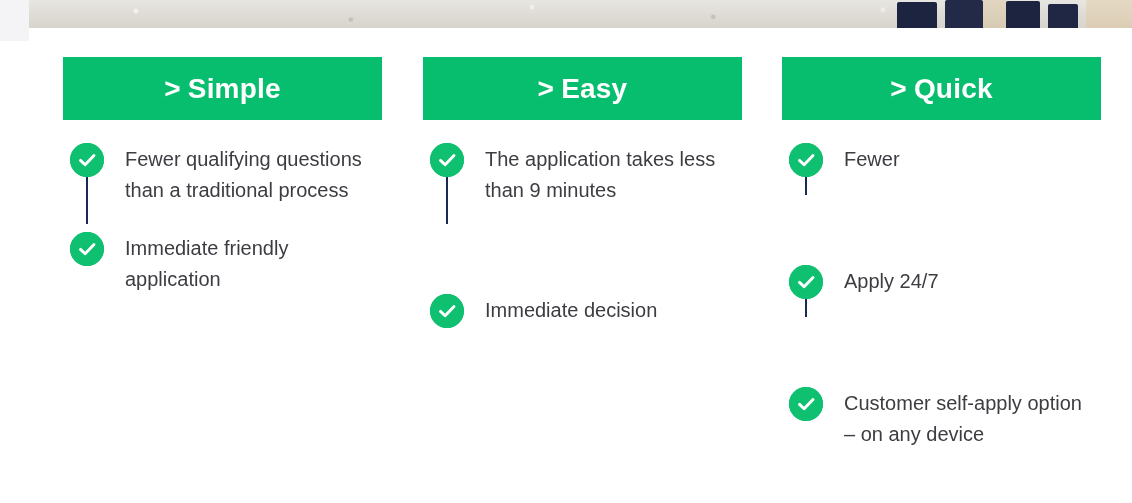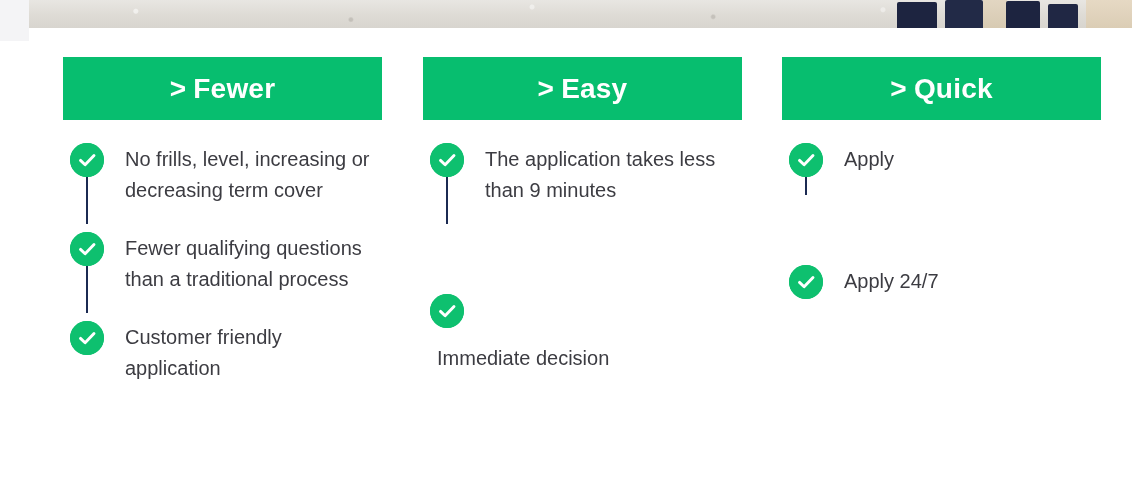--- a/index.html
+++ b/index.html
@@ -137,21 +137,21 @@
     color: #3c3c42;
     font-size: 20px;
     line-height: 31px;
     padding-top: 1px;
     padding-left: 14px;
     padding-right: 4px;
   }
 
   
   .items .item + .item { margin-top: 26px; }
-  #col-1 .items .item + .item { margin-top: 88px; flex-direction: column; }
+  #col-1 .items .item + .item { margin-top: 88px; }
   #col-2 .items .item + .item { margin-top: 88px; justify-content: center; }
   #col-0 .items .item + .item { margin-top: 26px; }
 </style>
 </head>
 <body>
 
 <div id="hero-strip">
   <div class="floor"></div>
   <div class="floor-speckle"></div>
   <div class="warm2"></div>
@@ -159,36 +159,24 @@
   <div class="leg l1"></div>
   <div class="leg l2"></div>
   <div class="leg l3"></div>
   <div class="leg l4"></div>
 </div>
 <div id="corner-panel"></div>
 
 <div class="col" id="col-0">
   <div class="col-header">
     <span class="chev">&gt;</span>
-    <span>Fewer</span>
+    <span>Simple</span>
   </div>
   <div class="items">
 
-    <div class="item">
-      <div class="bullet-col">
-        <span class="check-circle">
-          <svg width="34" height="34" viewBox="0 0 34 34" aria-hidden="true">
-            <circle cx="17" cy="17" r="17" fill="#0ec06f"></circle>
-            <path d="M10.5 17.4 L15.1 21.8 L24 12.6" fill="none" stroke="#ffffff" stroke-width="2.9" stroke-linecap="round" stroke-linejoin="round"></path>
-          </svg>
-        </span>
-        <span class="connector"></span>
-      </div>
-      <div class="item-text">No frills, level, increasing or decreasing term cover</div>
-    </div>
 
     <div class="item">
       <div class="bullet-col">
         <span class="check-circle">
           <svg width="34" height="34" viewBox="0 0 34 34" aria-hidden="true">
             <circle cx="17" cy="17" r="17" fill="#0ec06f"></circle>
             <path d="M10.5 17.4 L15.1 21.8 L24 12.6" fill="none" stroke="#ffffff" stroke-width="2.9" stroke-linecap="round" stroke-linejoin="round"></path>
           </svg>
         </span>
         <span class="connector"></span>
@@ -199,21 +187,21 @@
     <div class="item">
       <div class="bullet-col">
         <span class="check-circle">
           <svg width="34" height="34" viewBox="0 0 34 34" aria-hidden="true">
             <circle cx="17" cy="17" r="17" fill="#0ec06f"></circle>
             <path d="M10.5 17.4 L15.1 21.8 L24 12.6" fill="none" stroke="#ffffff" stroke-width="2.9" stroke-linecap="round" stroke-linejoin="round"></path>
           </svg>
         </span>
 
       </div>
-      <div class="item-text">Customer friendly application</div>
+      <div class="item-text">Immediate friendly application</div>
     </div>
 
   </div>
 </div>
 
 <div class="col" id="col-1">
   <div class="col-header">
     <span class="chev">&gt;</span>
     <span>Easy</span>
   </div>
@@ -259,31 +247,43 @@
     <div class="item">
       <div class="bullet-col">
         <span class="check-circle">
           <svg width="34" height="34" viewBox="0 0 34 34" aria-hidden="true">
             <circle cx="17" cy="17" r="17" fill="#0ec06f"></circle>
             <path d="M10.5 17.4 L15.1 21.8 L24 12.6" fill="none" stroke="#ffffff" stroke-width="2.9" stroke-linecap="round" stroke-linejoin="round"></path>
           </svg>
         </span>
         <span class="connector"></span>
       </div>
-      <div class="item-text">Apply</div>
+      <div class="item-text">Fewer</div>
     </div>
 
     <div class="item">
       <div class="bullet-col">
         <span class="check-circle">
           <svg width="34" height="34" viewBox="0 0 34 34" aria-hidden="true">
             <circle cx="17" cy="17" r="17" fill="#0ec06f"></circle>
             <path d="M10.5 17.4 L15.1 21.8 L24 12.6" fill="none" stroke="#ffffff" stroke-width="2.9" stroke-linecap="round" stroke-linejoin="round"></path>
           </svg>
         </span>
         <span class="connector"></span>
       </div>
       <div class="item-text">Apply 24/7</div>
     </div>
 
+    <div class="item">
+      <div class="bullet-col">
+        <span class="check-circle">
+          <svg width="34" height="34" viewBox="0 0 34 34" aria-hidden="true">
+            <circle cx="17" cy="17" r="17" fill="#0ec06f"></circle>
+            <path d="M10.5 17.4 L15.1 21.8 L24 12.6" fill="none" stroke="#ffffff" stroke-width="2.9" stroke-linecap="round" stroke-linejoin="round"></path>
+          </svg>
+        </span>
+
+      </div>
+      <div class="item-text">Customer self-apply option – on any device</div>
+    </div>
 
   </div>
 </div>
 
 </body></html>

